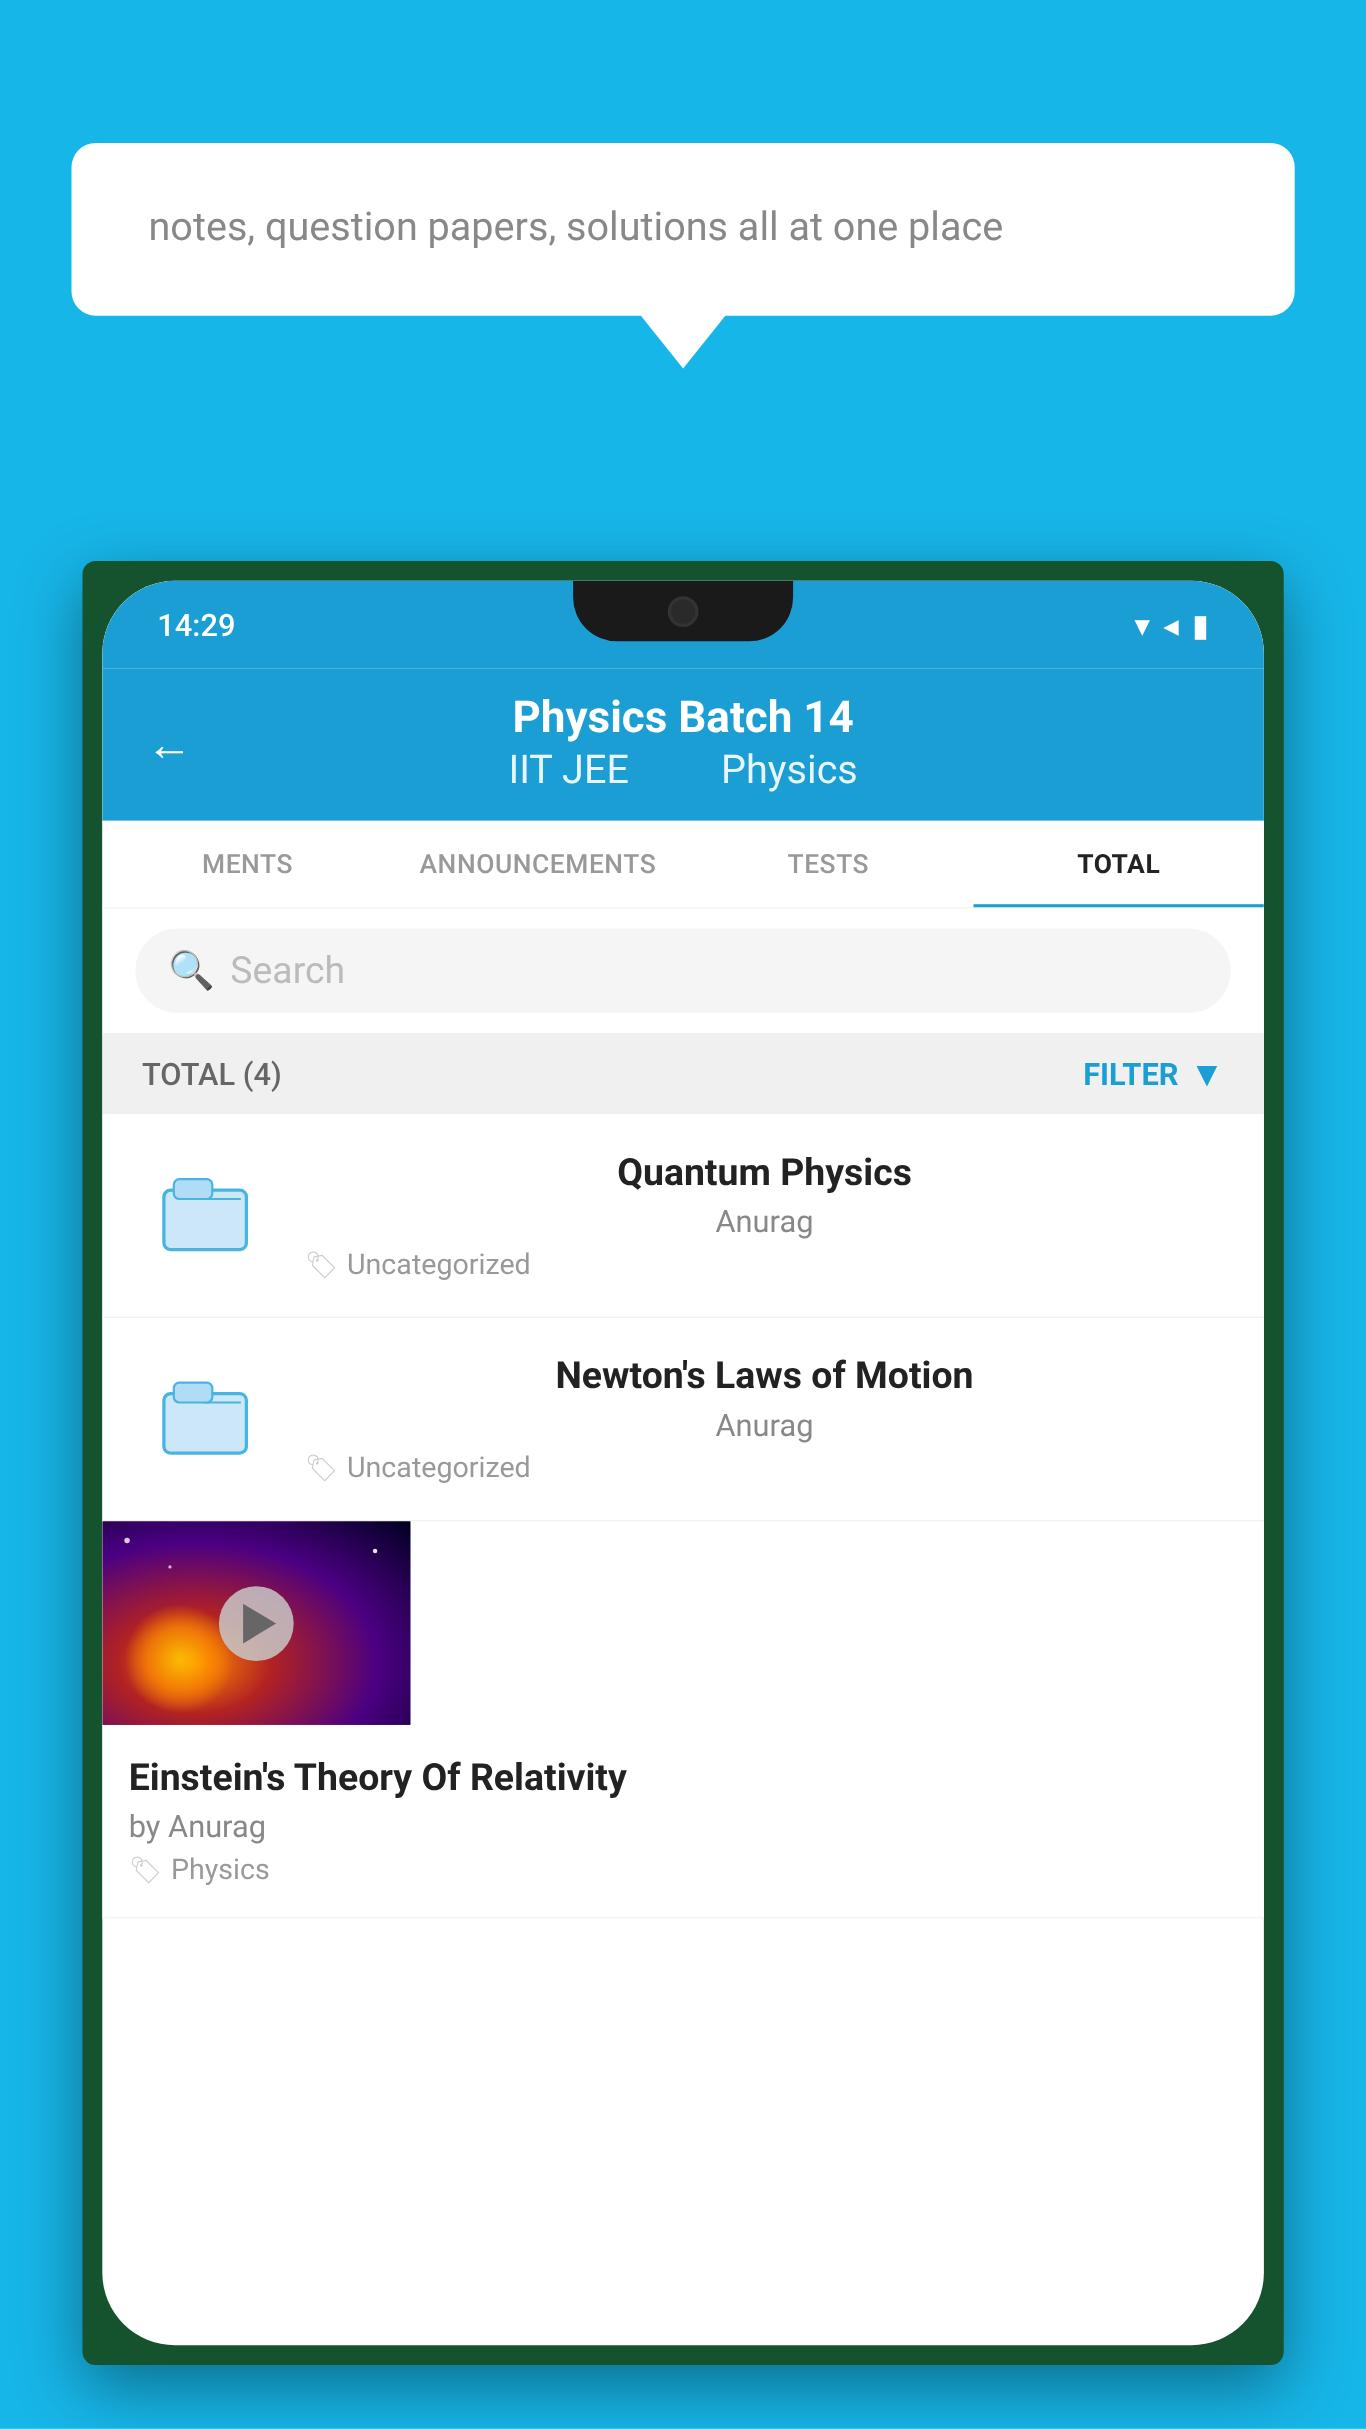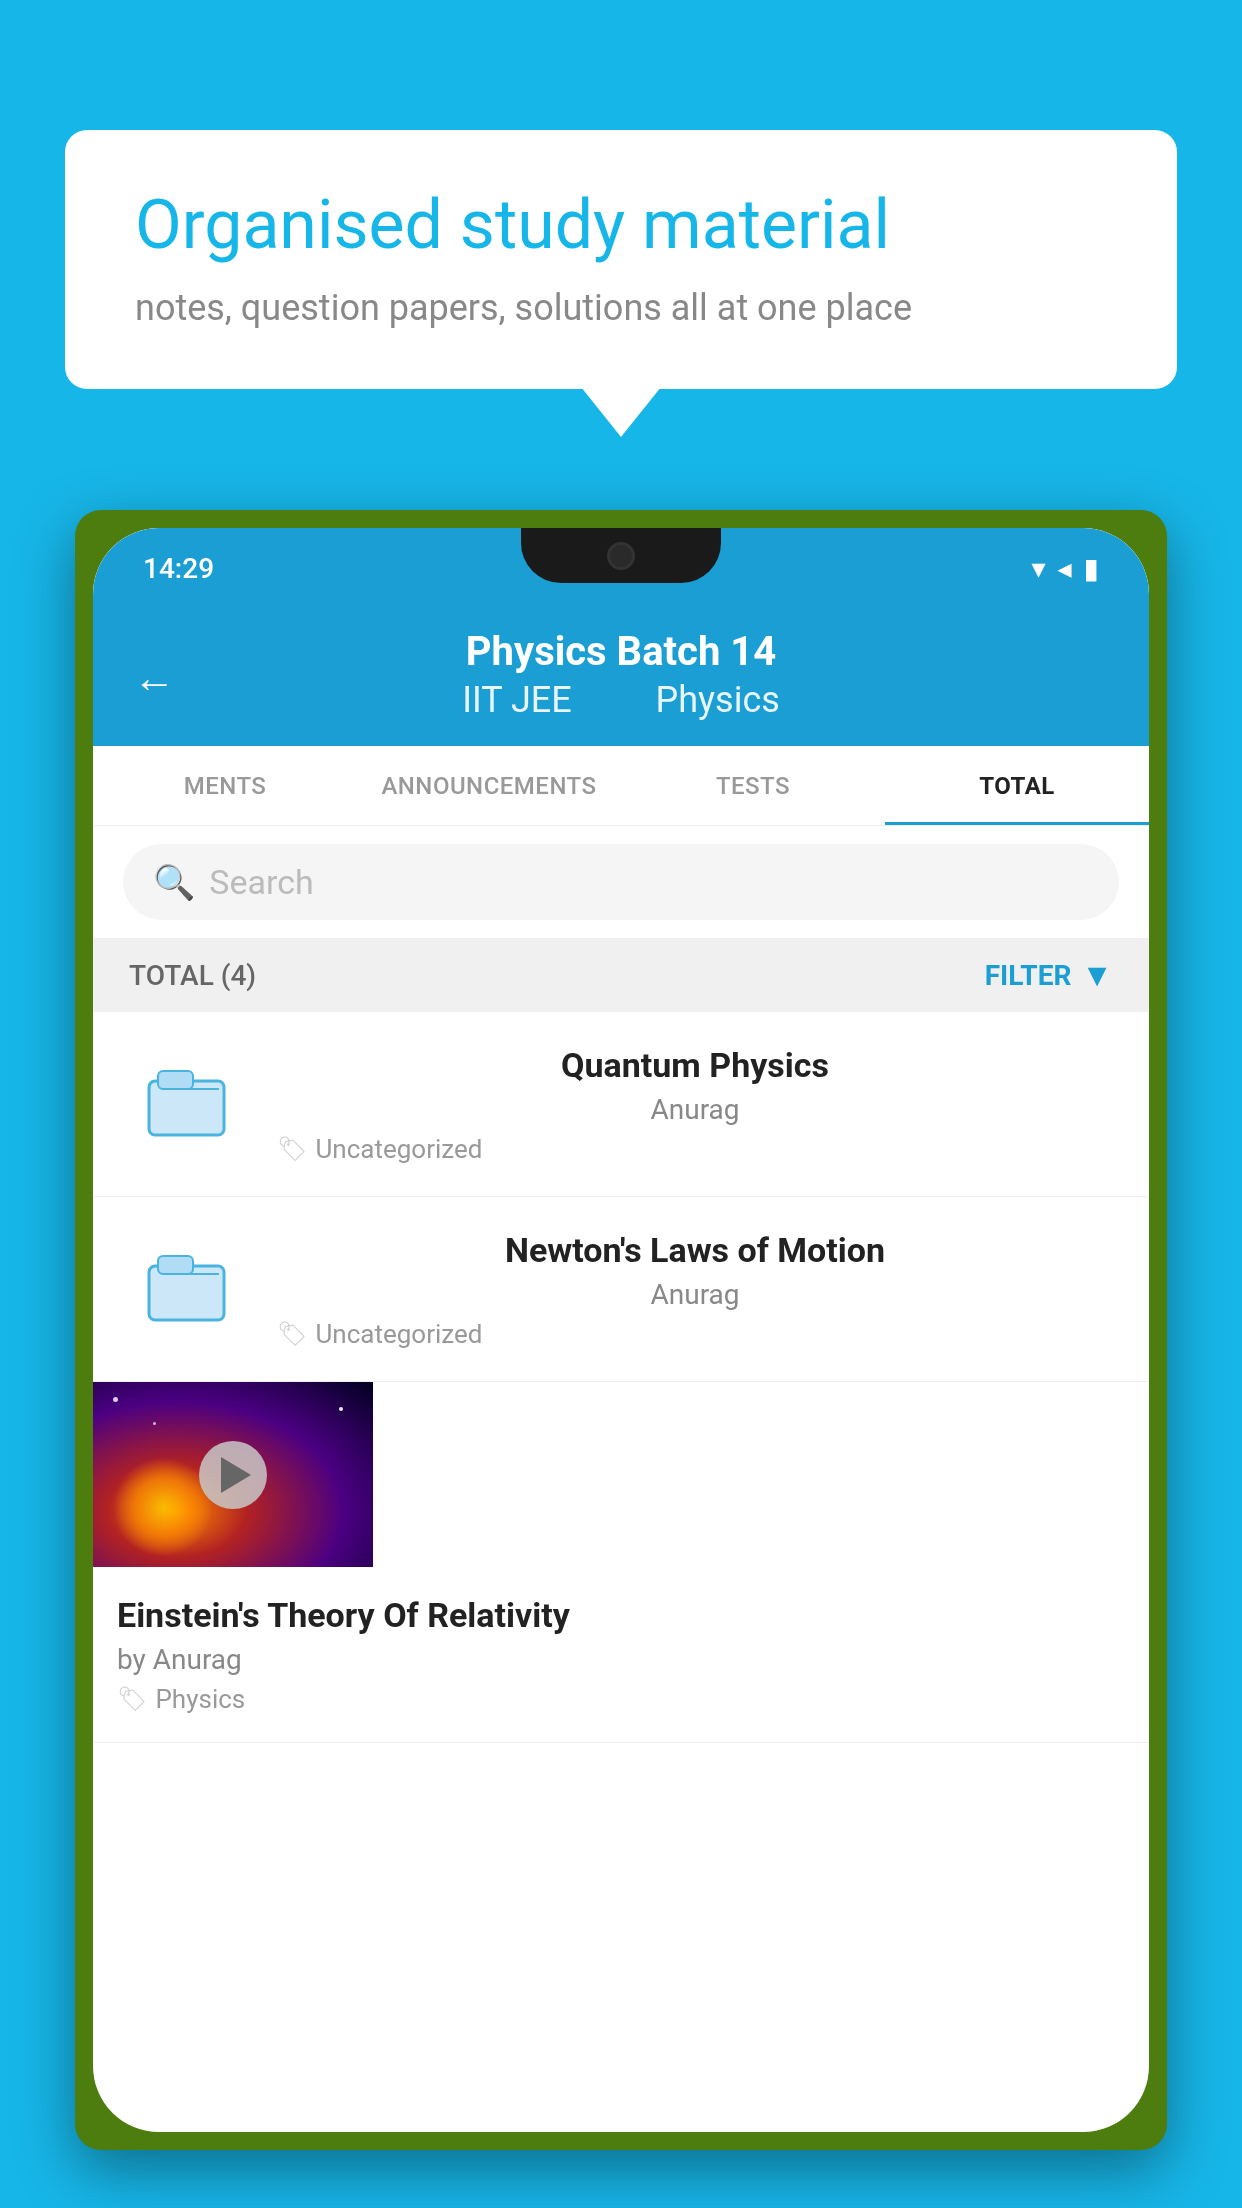--- a/index.html
+++ b/index.html
@@ -58,22 +58,22 @@
     
     .phone-mockup {
       position: absolute;
       top: 510px;
       left: 75px;
       right: 75px;
       bottom: 0;
     }
 
     .phone-outer {
-      background: #4d7c0f;
-      border-radius: 26px;
+      background: #14532d;
+      border-radius: 12px;
       width: 100%;
       height: 1640px;
       position: relative;
       padding: 18px;
       box-shadow: 0 20px 60px rgba(0,0,0,0.4);
     }
 
     .phone-inner {
       background: white;
       border-radius: 66px;
@@ -350,21 +350,20 @@
     .einstein-info {
       flex: 1;
       padding: 28px 28px 28px 24px;
     }
   </style>
 </head>
 <body>
 
 <div class="speech-bubble-area">
   <div class="speech-bubble">
-    <div class="bubble-title">Organised study material</div>
     <div class="bubble-subtitle">notes, question papers, solutions all at one place</div>
   </div>
 </div>
 
 <div class="phone-mockup">
   <div class="phone-outer">
     <div class="phone-inner">
 
       <div class="phone-status-bar">
         <span class="status-time">14:29</span>

